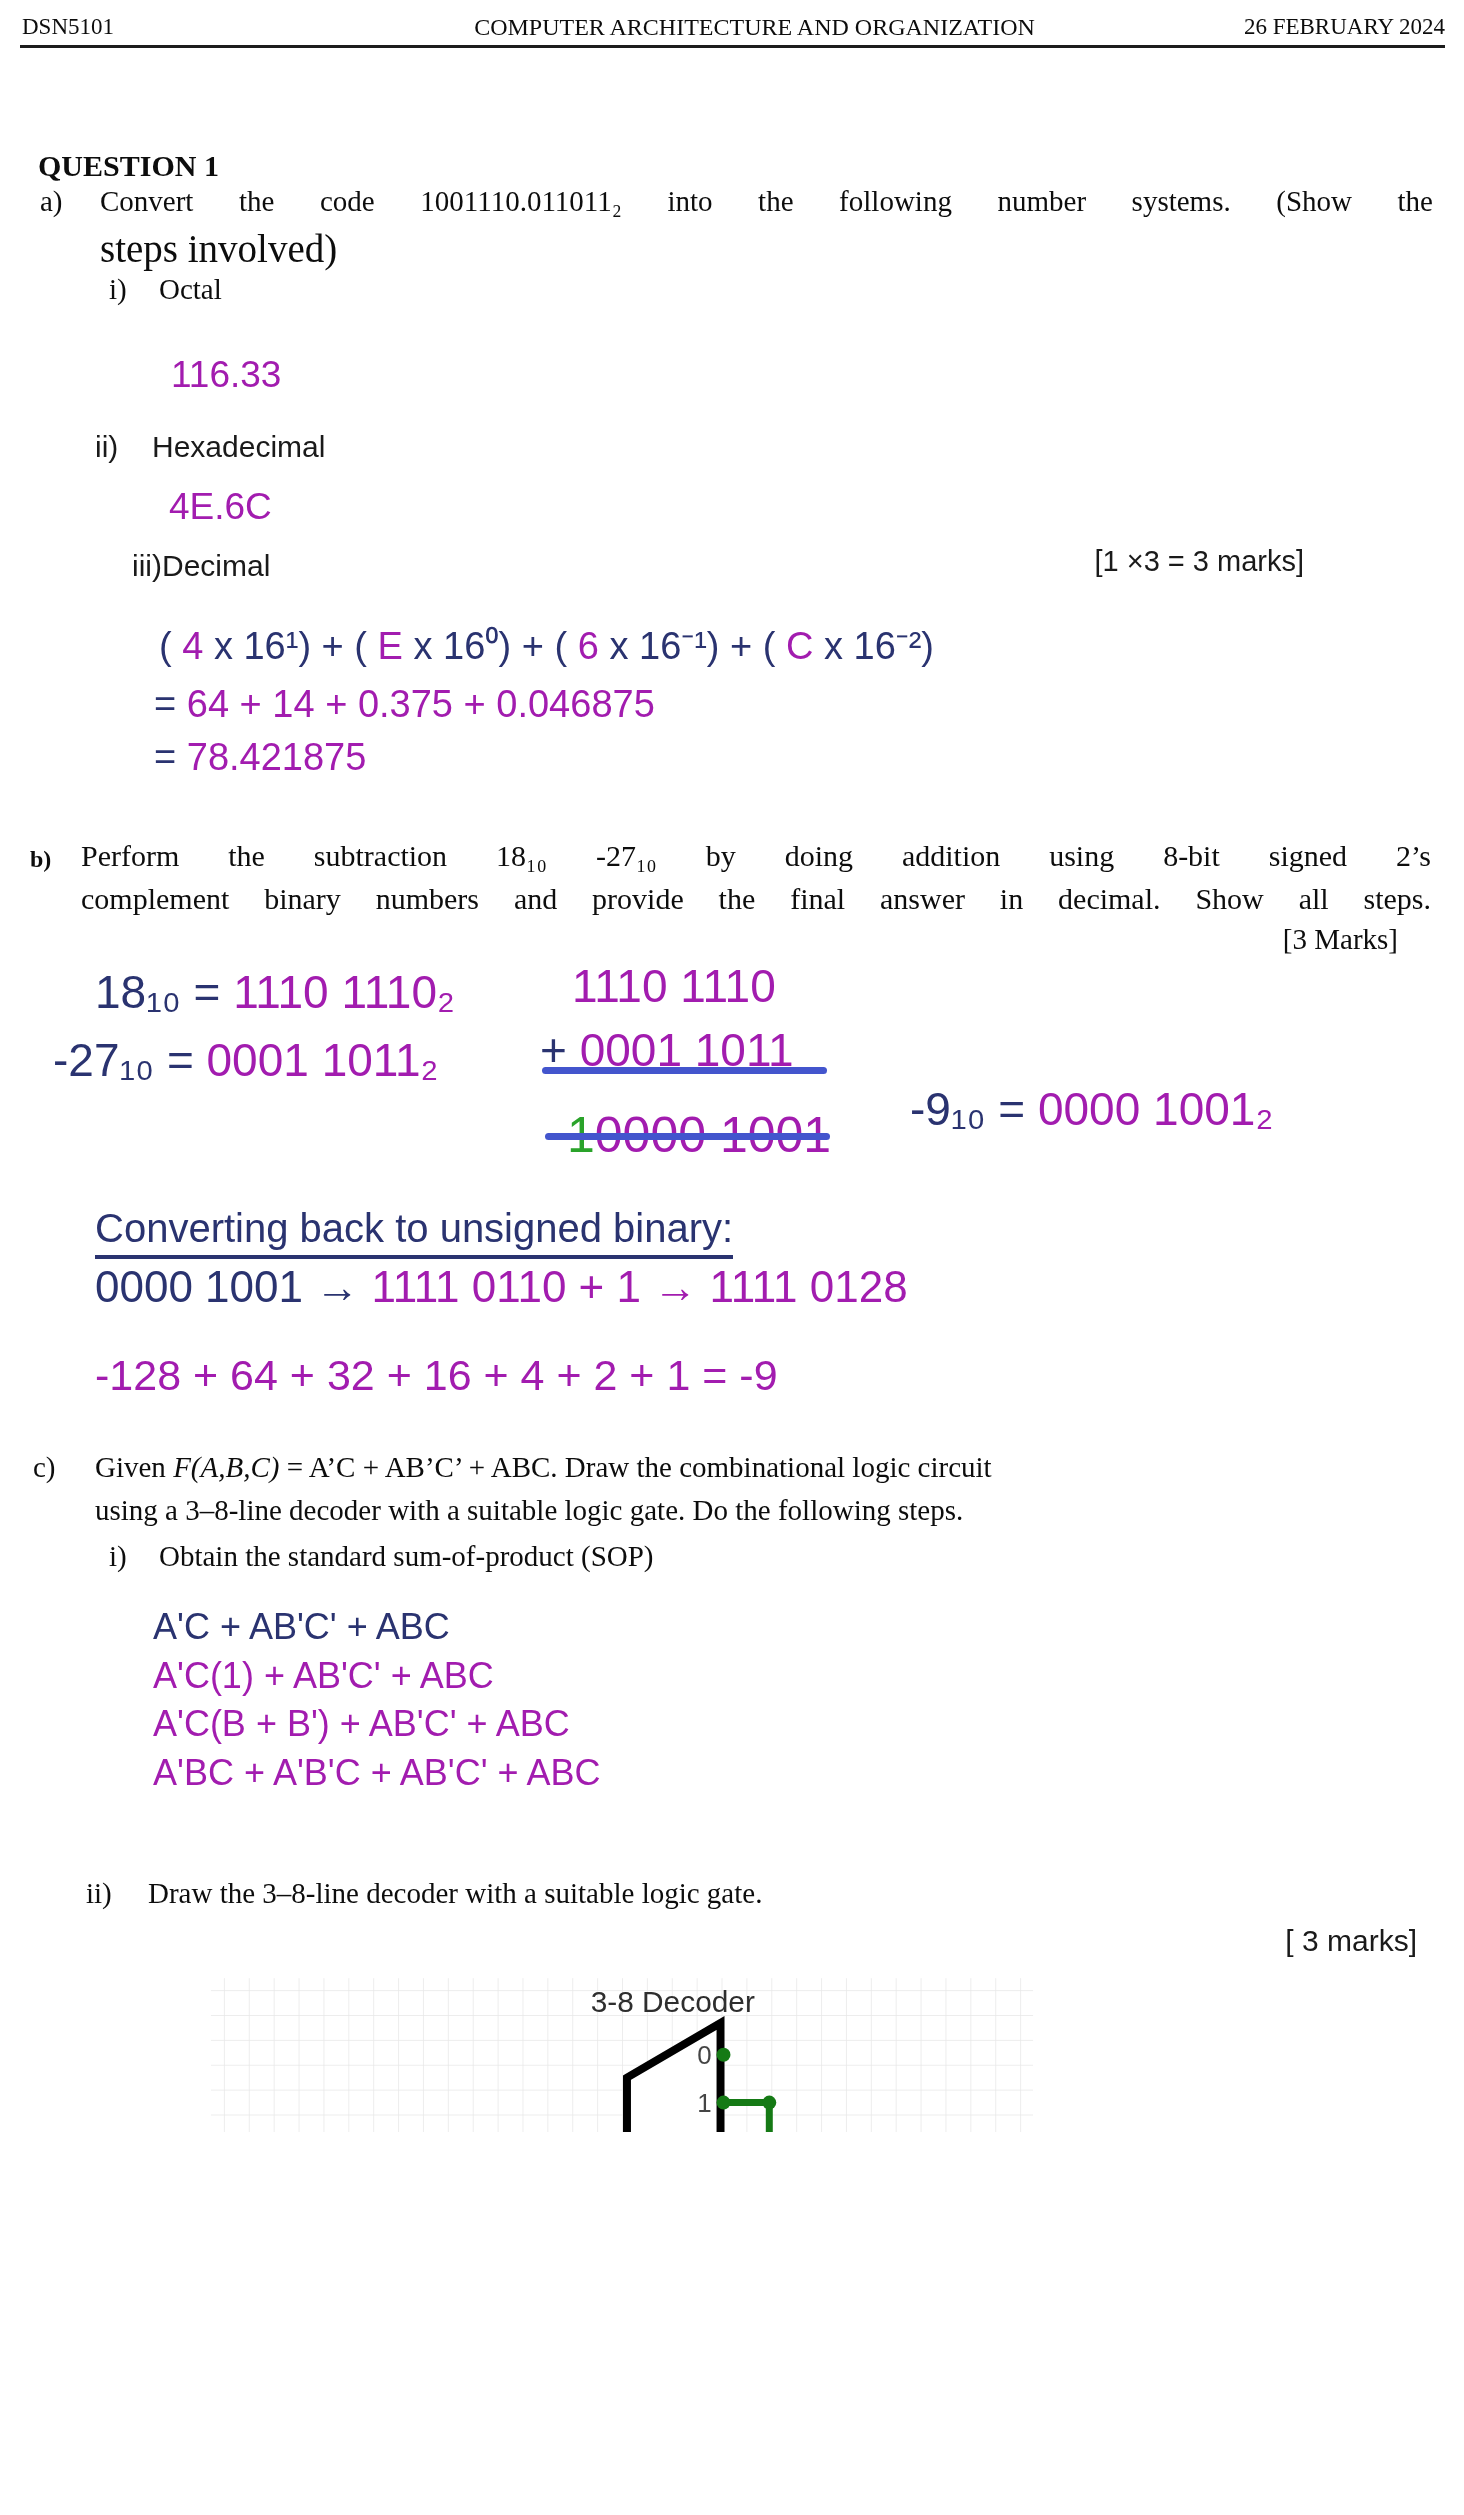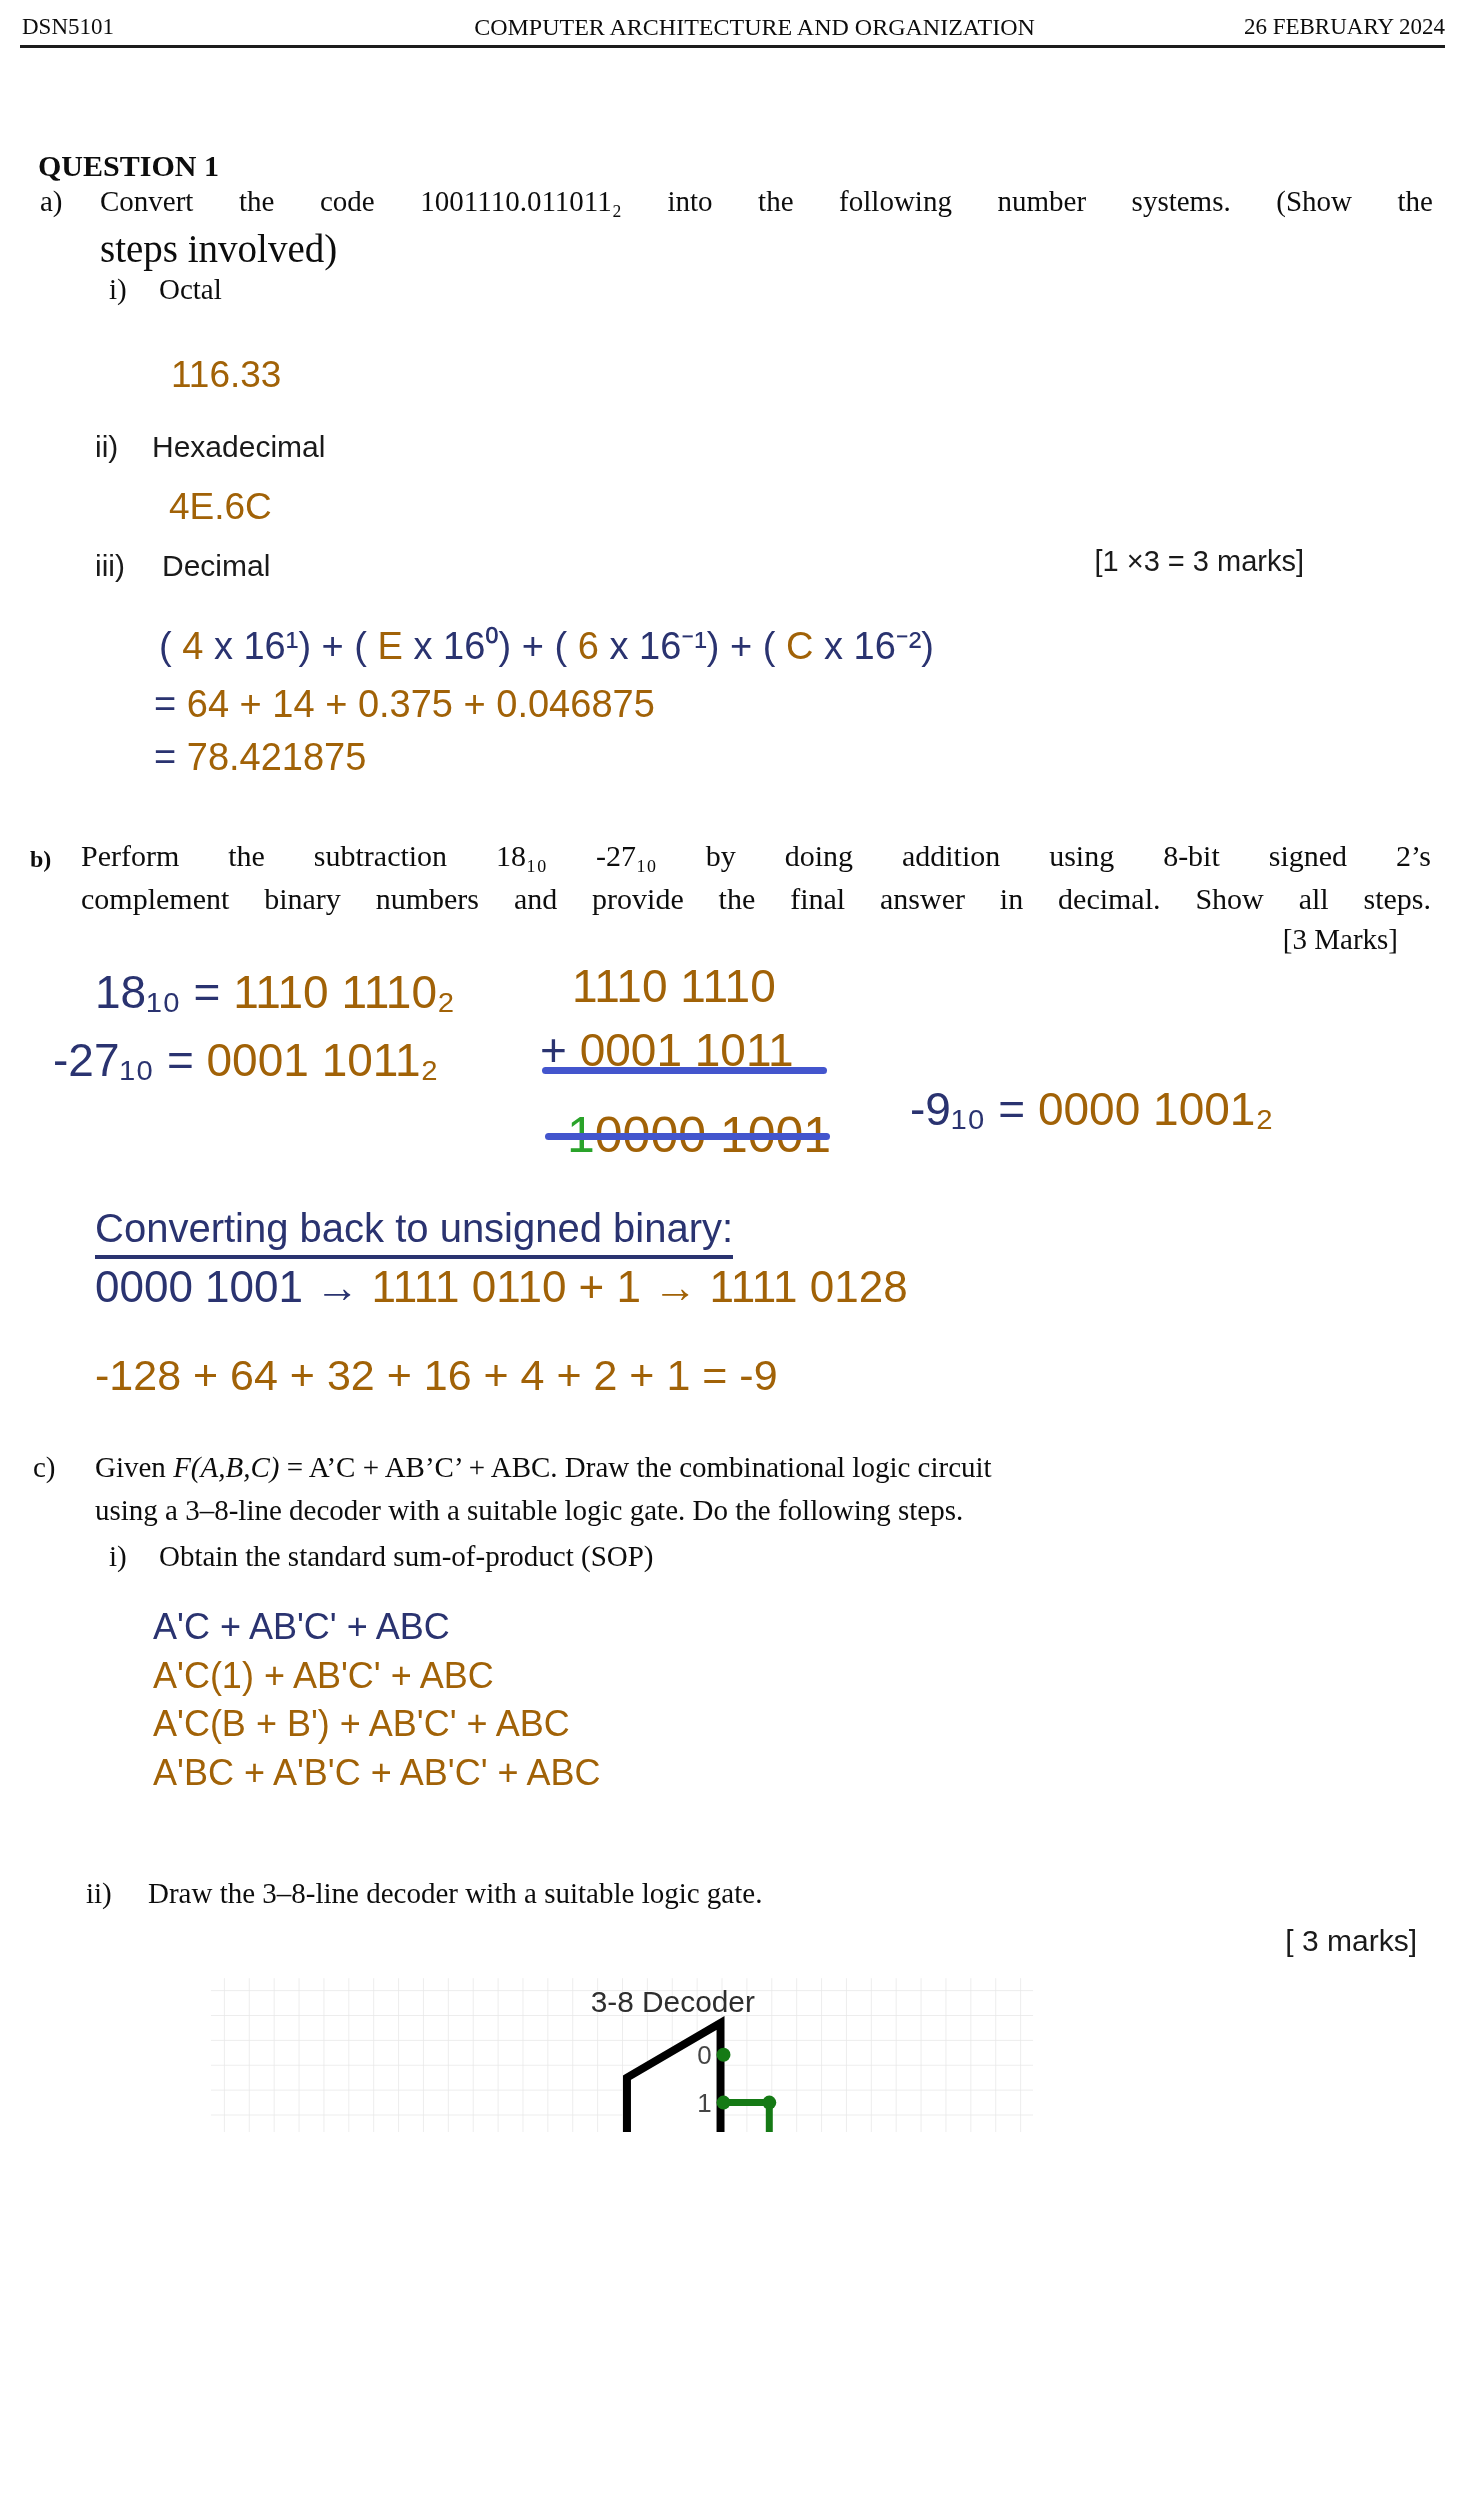--- a/index.html
+++ b/index.html
@@ -3,22 +3,22 @@
 <meta charset="utf-8">
 <style>
   html,body{margin:0;padding:0;background:#fff;}
   .page{position:relative;width:1465px;height:2132px;background:#ffffff;overflow:hidden;
         font-family:"Liberation Serif",serif;color:#0d0d0d;}
   .abs{position:absolute;line-height:1.12;white-space:nowrap;}
   .just{white-space:normal;text-align:justify;text-align-last:justify;}
   .hand{font-family:"Liberation Sans",sans-serif;}
   .it{font-style:italic;}
   .lbl{display:inline-block;}
-  .w50{width:50px;} .w57{width:57px;} .w62{width:62px;} .w67{width:67px;}
-  .ink-navy{color:#2a3370;} .ink-blue{color:#a16207;} .ink-green{color:#2aa32a;} .ink-black{color:#1a1a1a;}
+  .w50{width:50px;} .w57{width:57px;} .w62{width:62px;} .w67{width:67px;text-align:right;}
+  .ink-navy{color:#2a3370;} .ink-blue{color:#a21caf;} .ink-green{color:#2aa32a;} .ink-black{color:#1a1a1a;}
 
   #hdr-code{top:14px;left:22px;font-size:23px;}
   #hdr-title{top:14px;left:441px;width:627px;text-align:center;font-size:24px;}
   #hdr-date{top:14px;right:20px;font-size:23px;}
   #hdr-rule{position:absolute;top:45px;left:20px;width:1425px;height:3px;background:#1c1c1c;}
 
   #q1-heading{top:149px;left:38px;font-size:30px;font-weight:bold;text-align:center;}
   #a-label{top:185px;left:40px;font-size:29px;}
   #a-l1{top:185px;left:100px;width:1333px;font-size:29px;}
   #a-l2{top:227px;left:100px;font-size:39px;}

